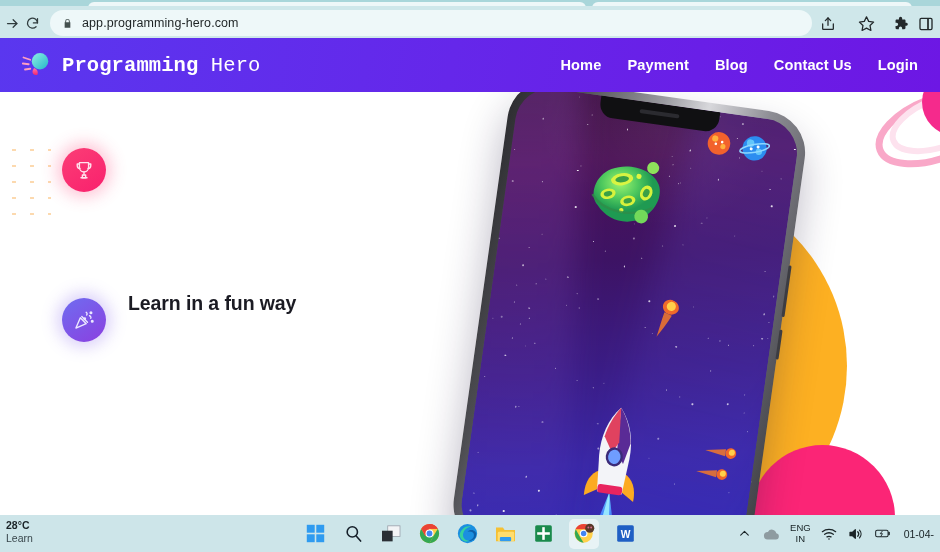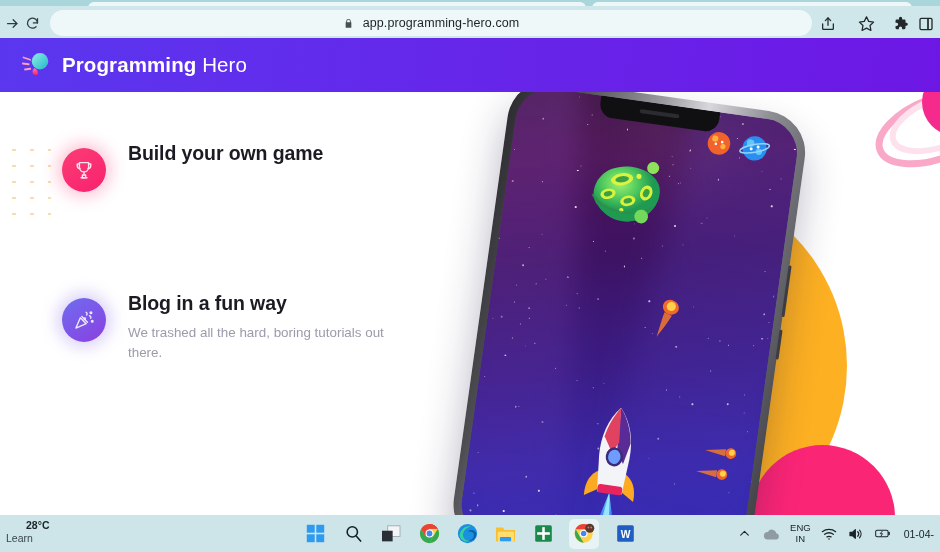--- a/index.html
+++ b/index.html
@@ -32,21 +32,21 @@
     display:flex; align-items:center; justify-content:center;
     color:#2f3b3d;
   }
   .nav-btn svg{ display:block; }
   #forward-button{ left:2px; }
   #reload-button{ left:22px; }
 
   .omnibox{
     position:absolute; left:50px; top:4px; width:762px; height:26px;
     background:#eef8f9; border-radius:13px;
-    display:flex; align-items:center; padding:0 12px; gap:9px;justify-content:center;
+    display:flex; align-items:center; padding:0 12px; gap:9px;
   }
   .omnibox .lock{ width:11px; height:13px; flex:0 0 auto; }
   #url-text{
     font-size:12.5px; color:#1d2324; letter-spacing:.1px;
     white-space:nowrap; overflow:hidden;
   }
   .tb-icon{
     position:absolute; top:8px; width:19px; height:19px;
     display:flex; align-items:center; justify-content:center;
     color:#23292b;
@@ -87,20 +87,21 @@
 
   
   #site-navbar{
     position:absolute; left:0; top:0; width:940px; height:54px;
     background:linear-gradient(100deg,#5a37ef 0%,#6527ea 48%,#6d17e4 100%);
     display:flex; align-items:center; z-index:6;
   }
   #brand{
     display:flex; align-items:center; gap:10px;
     margin-left:22px;
+    font-family:Liberation Mono, monospace;
   }
   #brand-logo{ width:30px; height:30px; display:block; }
   #brand-text{
     font-size:20.5px; color:#fff; letter-spacing:.1px; white-space:nowrap;
   }
   #brand-text b{ font-weight:700; }
   #brand-text span{ font-weight:400; }
   #site-nav-links{
     margin-left:auto; margin-right:22px;
     display:flex; align-items:center; gap:26px;
@@ -196,21 +197,21 @@
   #sprite-meteor-r2{ position:absolute; left:228px; top:352px; width:34px; height:13px; }
 
   
   #taskbar{
     position:absolute; left:0; top:515px; width:940px; height:37px;
     background:#cde5e9; display:flex; align-items:center;
   }
   #weather-widget{
     position:absolute; left:6px; top:4px; line-height:1.25;
   }
-  #weather-temp{ font-size:10.5px; font-weight:700; color:#1a2327;margin-left:20px; }
+  #weather-temp{ font-size:10.5px; font-weight:700; color:#1a2327; }
   #weather-cond{ font-size:10.5px; color:#39474c; }
   #taskbar-center{
     position:absolute; left:50%; transform:translateX(-50%);
     display:flex; align-items:center; gap:14px; height:37px;
   }
   .task-icon{
     width:24px; height:24px; position:relative;
     display:flex; align-items:center; justify-content:center;
   }
   .task-icon.active::after{
@@ -333,55 +334,60 @@
           <line x1="2" y1="10" x2="11" y2="13"></line>
           <line x1="1" y1="18" x2="9" y2="19"></line>
           <line x1="4" y1="26" x2="11" y2="25"></line>
         </g>
       </svg>
       <div id="brand-text">
         <b>Programming</b><span> Hero</span>
       </div>
     </div>
 
+    <div id="site-nav-links">
+      <a class="nav-link" href="#">Home</a>
+      <a class="nav-link" href="#">Payment</a>
+      <a class="nav-link" href="#">Blog</a>
+      <a class="nav-link" href="#">Contact Us</a>
+      <a class="nav-link" href="#">Login</a>
+    </div>
   </div>
 
   <div id="features">
 
     <div class="feature">
       <div class="feature-icon" id="feature-icon-trophy">
         <svg width="22" height="22" viewBox="0 0 24 24" fill="none" stroke="#ffe3ed" stroke-width="1.5" stroke-linecap="round" stroke-linejoin="round">
           <path d="M7 4h10v5a5 5 0 0 1-10 0z"></path>
           <path d="M7 5.5H4.6V7a3.4 3.4 0 0 0 3 3.4"></path>
           <path d="M17 5.5h2.4V7a3.4 3.4 0 0 1-3 3.4"></path>
           <line x1="12" y1="14" x2="12" y2="17.5"></line>
           <path d="M8.7 20.5h6.6"></path>
             <path d="M10.2 17.5h3.6v3h-3.6z"></path>
         </svg>
       </div>
       <div>
-        <div class="feature-title">Build your own game</div>
       </div>
     </div>
 
     <div class="feature">
       <div class="feature-icon" id="feature-icon-party">
         <svg width="22" height="22" viewBox="0 0 24 24" fill="none" stroke="#ece9ff" stroke-width="1.5" stroke-linecap="round" stroke-linejoin="round">
           <path d="M3.2 20.8 8 9.6l6.4 6.4z"></path>
           <path d="M9.6 8.2 15.8 14.4"></path>
           <path d="M14.4 3.6c1.1.6 1.3 2 .5 2.9"></path>
           <path d="M18 7.4c1.2.3 1.9 1.6 1.4 2.7"></path>
           <circle cx="19.6" cy="4.2" r=".9" fill="#ece9ff"></circle>
           <circle cx="12.8" cy="10.6" r=".8" fill="#ece9ff"></circle>
           <circle cx="21" cy="13.4" r=".9" fill="#ece9ff"></circle>
         </svg>
       </div>
       <div>
-        <div class="feature-title">Blog in a fun way</div>
-        <div class="feature-desc">We trashed all the hard, boring tutorials out there.</div>
+        <div class="feature-title">Learn in a fun way</div>
       </div>
     </div>
 
   </div>
 
   <div id="phone-mockup">
     <div id="phone-frame"></div>
     <div id="side-button"></div>
     <div id="side-button-2"></div>
 

